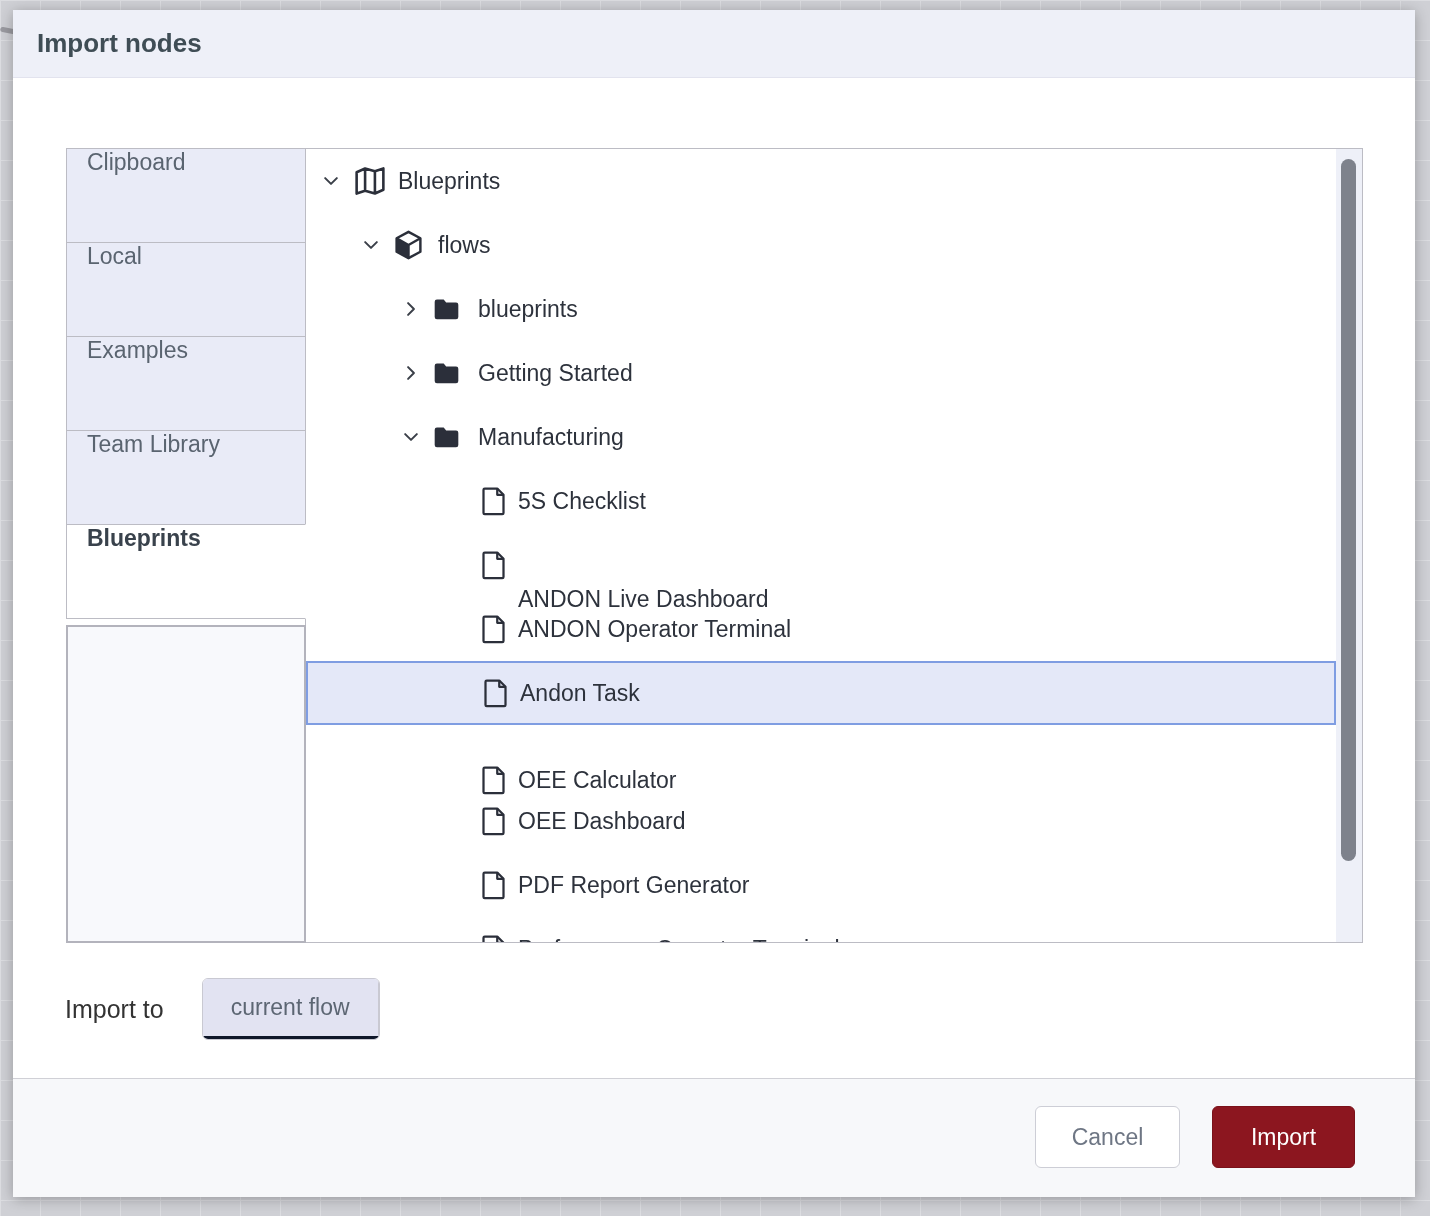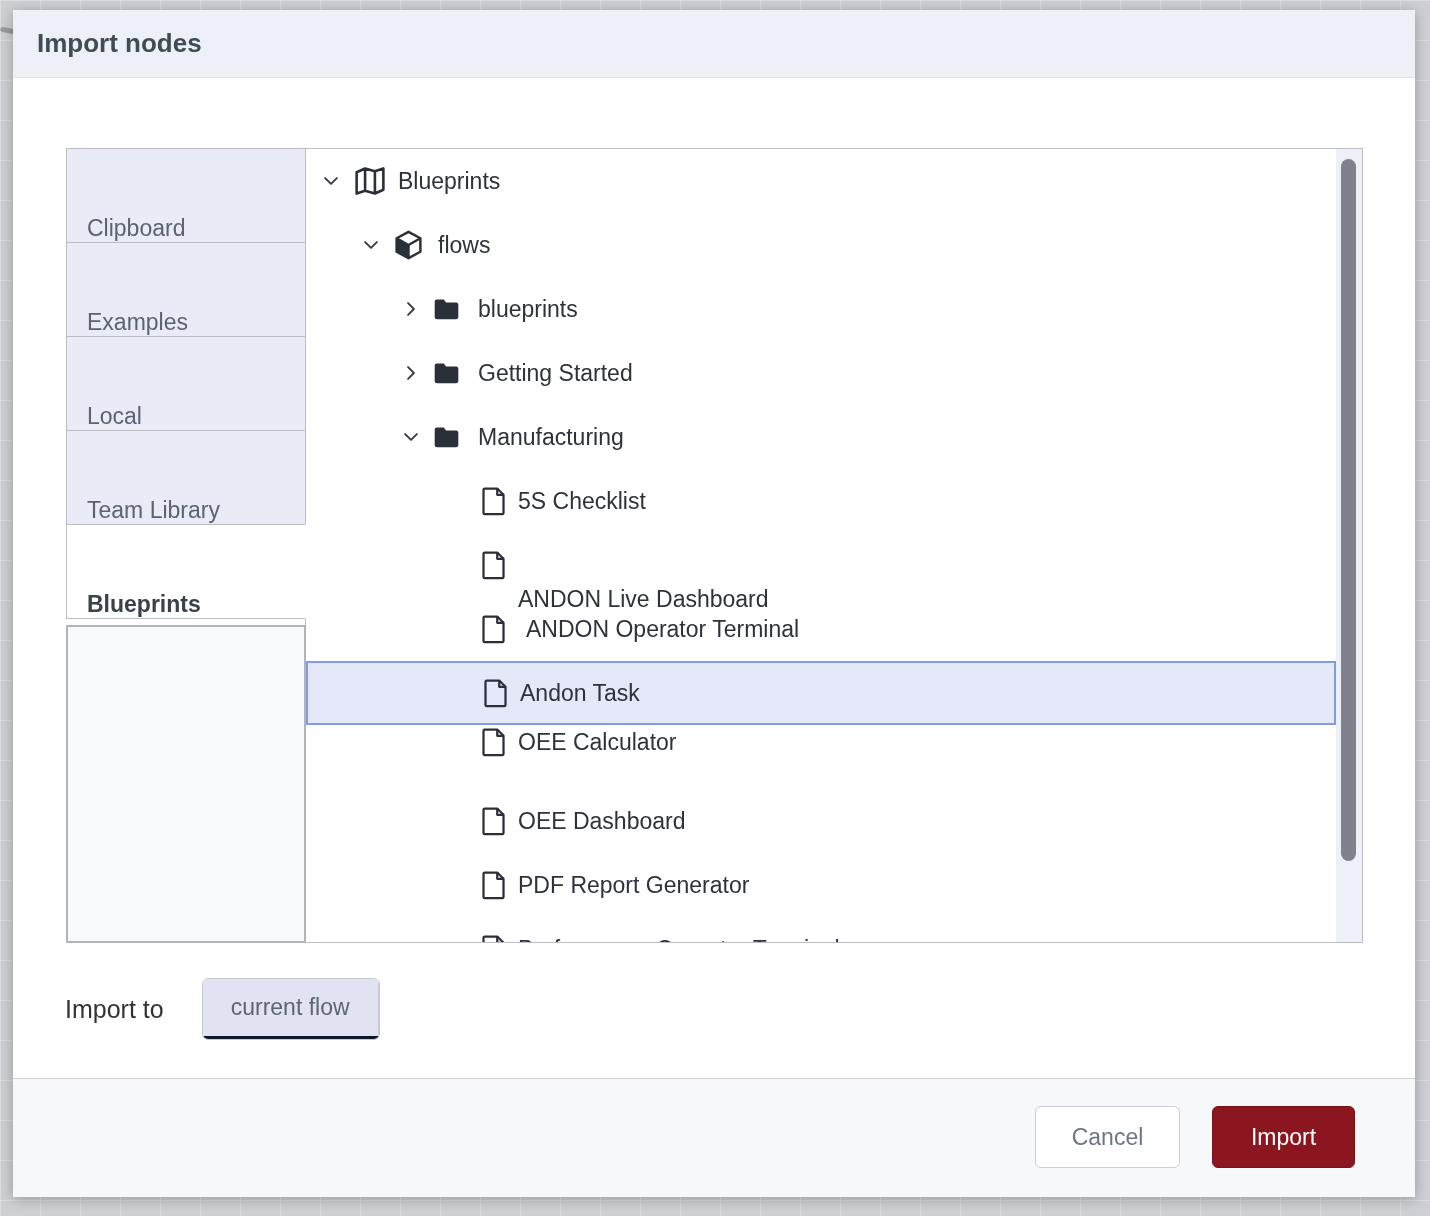--- a/index.html
+++ b/index.html
@@ -20,21 +20,21 @@
     background:#fff; border-radius:2px; box-shadow:0 2px 14px rgba(0,0,0,.28); }
 
   .dialog-header { position:absolute; left:0; top:0; width:100%; height:68px;
     background:#eef0f8; display:flex; align-items:center; padding-left:24px;
     border-bottom:1px solid #e2e3ee; }
   .dialog-title { font-size:26px; font-weight:bold; color:#3f4d55; }
 
   
   .tabs { position:absolute; left:53px; top:138px; width:240px; z-index:3; }
   .tab { height:95px; background:#e9ebf7; border:1px solid #bcbcc4; margin-top:-1px;
-    display:flex; align-items:flex-end; padding-left:20px; font-size:23px;
+    display:flex; align-items:flex-start; padding-left:20px; font-size:23px;
     color:#5a6470; cursor:pointer; }
   .tab:first-child { margin-top:0; }
   .tab.active { background:#fff; border-right-color:#fff; font-weight:bold; color:#39424c; }
   .tab-filler { position:absolute; left:53px; top:615px; width:240px; height:318px;
     background:#f8f9fc; border:2px solid #b3b3bc; z-index:2; }
 
   
   .tree-panel { position:absolute; left:292px; top:138px; width:1058px; height:795px;
     border:1px solid #bcbcc4; background:#fff; overflow:hidden; }
   .scroll-track { position:absolute; right:0; top:0; width:26px; height:100%;
@@ -85,24 +85,24 @@
 
   <div class="dialog-header">
     <span class="dialog-title">Import nodes</span>
   </div>
 
   <div class="tabs" id="tabs">
       <div class="tab">
         <span>Clipboard</span>
       </div>
       <div class="tab">
+        <span>Local</span>
+      </div>
+      <div class="tab">
         <span>Examples</span>
-      </div>
-      <div class="tab">
-        <span>Local</span>
       </div>
       <div class="tab">
         <span>Team Library</span>
       </div>
       <div class="tab active">
         <span>Blueprints</span>
       </div>
     </div>
   <div class="tab-filler"></div>
 
@@ -194,32 +194,32 @@
           </span>
           <span class="t-label" style="left: 212px; margin-top: 34px;">ANDON Live Dashboard</span>
         </div>
         <div class="tree-row" style="top: 448px;">
           <span class="t-icon" style="left: 175px;">
             <svg width="25" height="30" viewBox="0 0 20 24">
     <path d="M3 2 h10 l5 5 v14.5 a1 1 0 0 1 -1 1 h-14 a1 1 0 0 1 -1 -1 V3 a1 1 0 0 1 1 -1 Z" fill="none" stroke="#2b2f3a" stroke-width="1.8" stroke-linejoin="round"></path>
     <path d="M13 2 v5 h5" fill="none" stroke="#2b2f3a" stroke-width="1.8" stroke-linejoin="round"></path>
   </svg>
           </span>
-          <span class="t-label" style="left: 220px;">ANDON Operator Terminal</span>
+          <span class="t-label" style="left: 212px;">ANDON Operator Terminal</span>
         </div>
         <div class="tree-row selected" style="top: 512px;">
           <span class="t-icon" style="left: 175px;">
             <svg width="25" height="30" viewBox="0 0 20 24">
     <path d="M3 2 h10 l5 5 v14.5 a1 1 0 0 1 -1 1 h-14 a1 1 0 0 1 -1 -1 V3 a1 1 0 0 1 1 -1 Z" fill="none" stroke="#2b2f3a" stroke-width="1.8" stroke-linejoin="round"></path>
     <path d="M13 2 v5 h5" fill="none" stroke="#2b2f3a" stroke-width="1.8" stroke-linejoin="round"></path>
   </svg>
           </span>
           <span class="t-label" style="left: 212px;">Andon Task</span>
         </div>
-        <div class="tree-row" style="top: 561px;">
+        <div class="tree-row" style="top: 599px;">
           <span class="t-icon" style="left: 175px;">
             <svg width="25" height="30" viewBox="0 0 20 24">
     <path d="M3 2 h10 l5 5 v14.5 a1 1 0 0 1 -1 1 h-14 a1 1 0 0 1 -1 -1 V3 a1 1 0 0 1 1 -1 Z" fill="none" stroke="#2b2f3a" stroke-width="1.8" stroke-linejoin="round"></path>
     <path d="M13 2 v5 h5" fill="none" stroke="#2b2f3a" stroke-width="1.8" stroke-linejoin="round"></path>
   </svg>
           </span>
           <span class="t-label" style="left: 212px;">OEE Calculator</span>
         </div>
         <div class="tree-row" style="top: 640px;">
           <span class="t-icon" style="left: 175px;">

